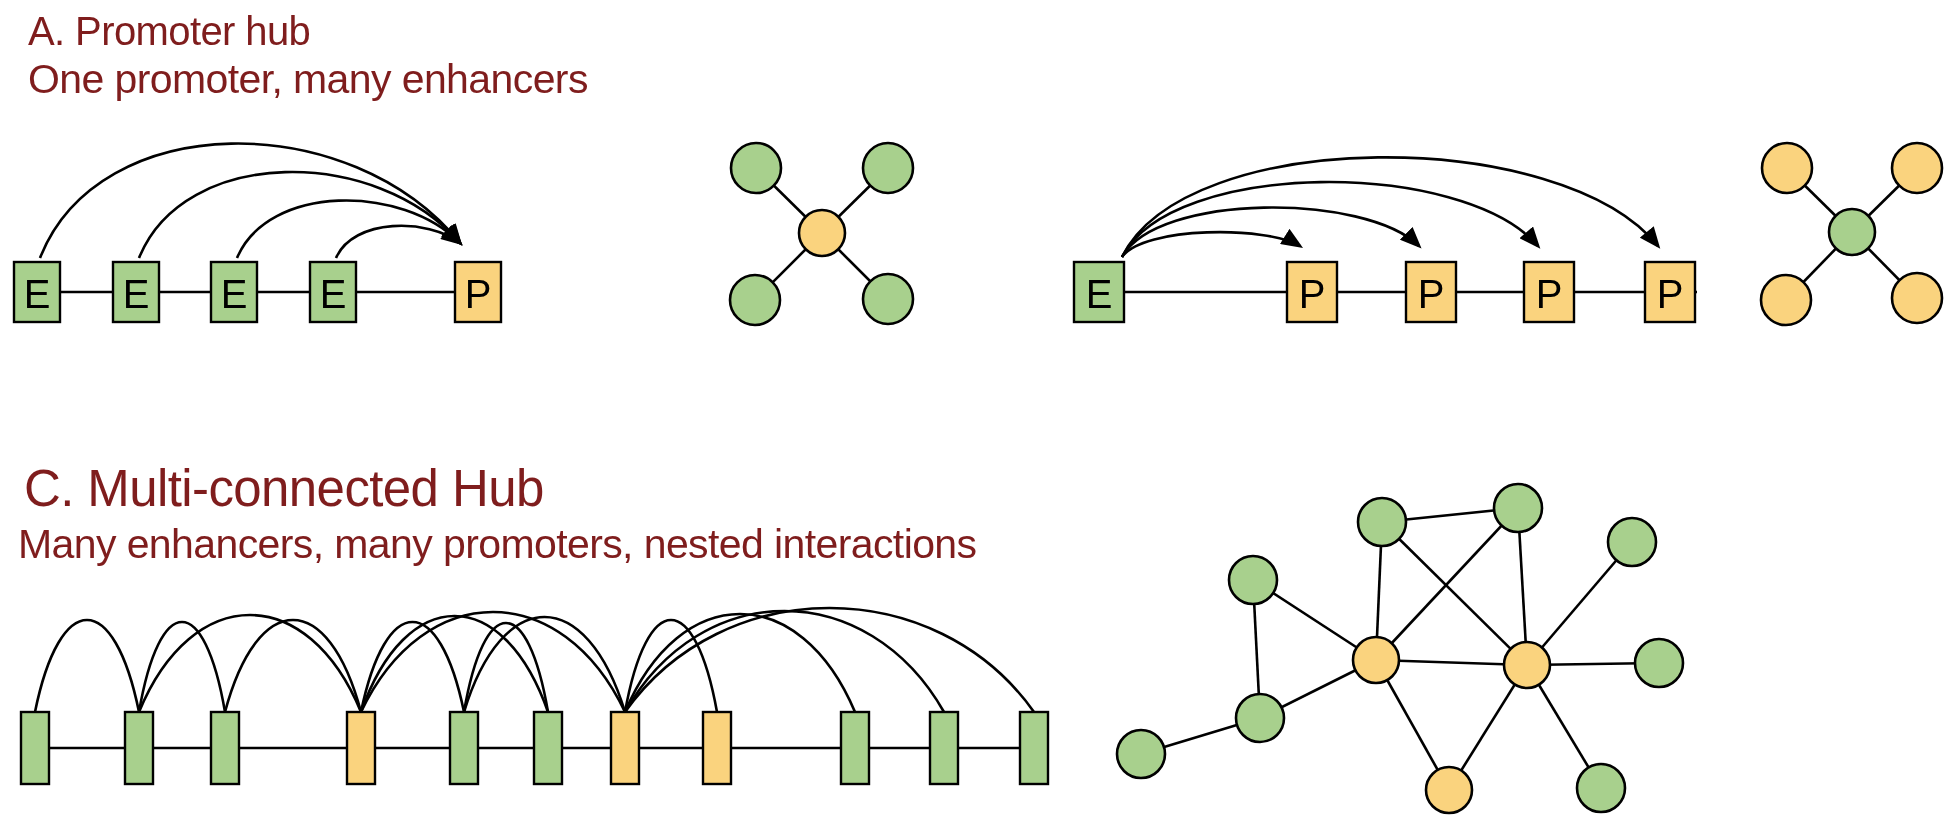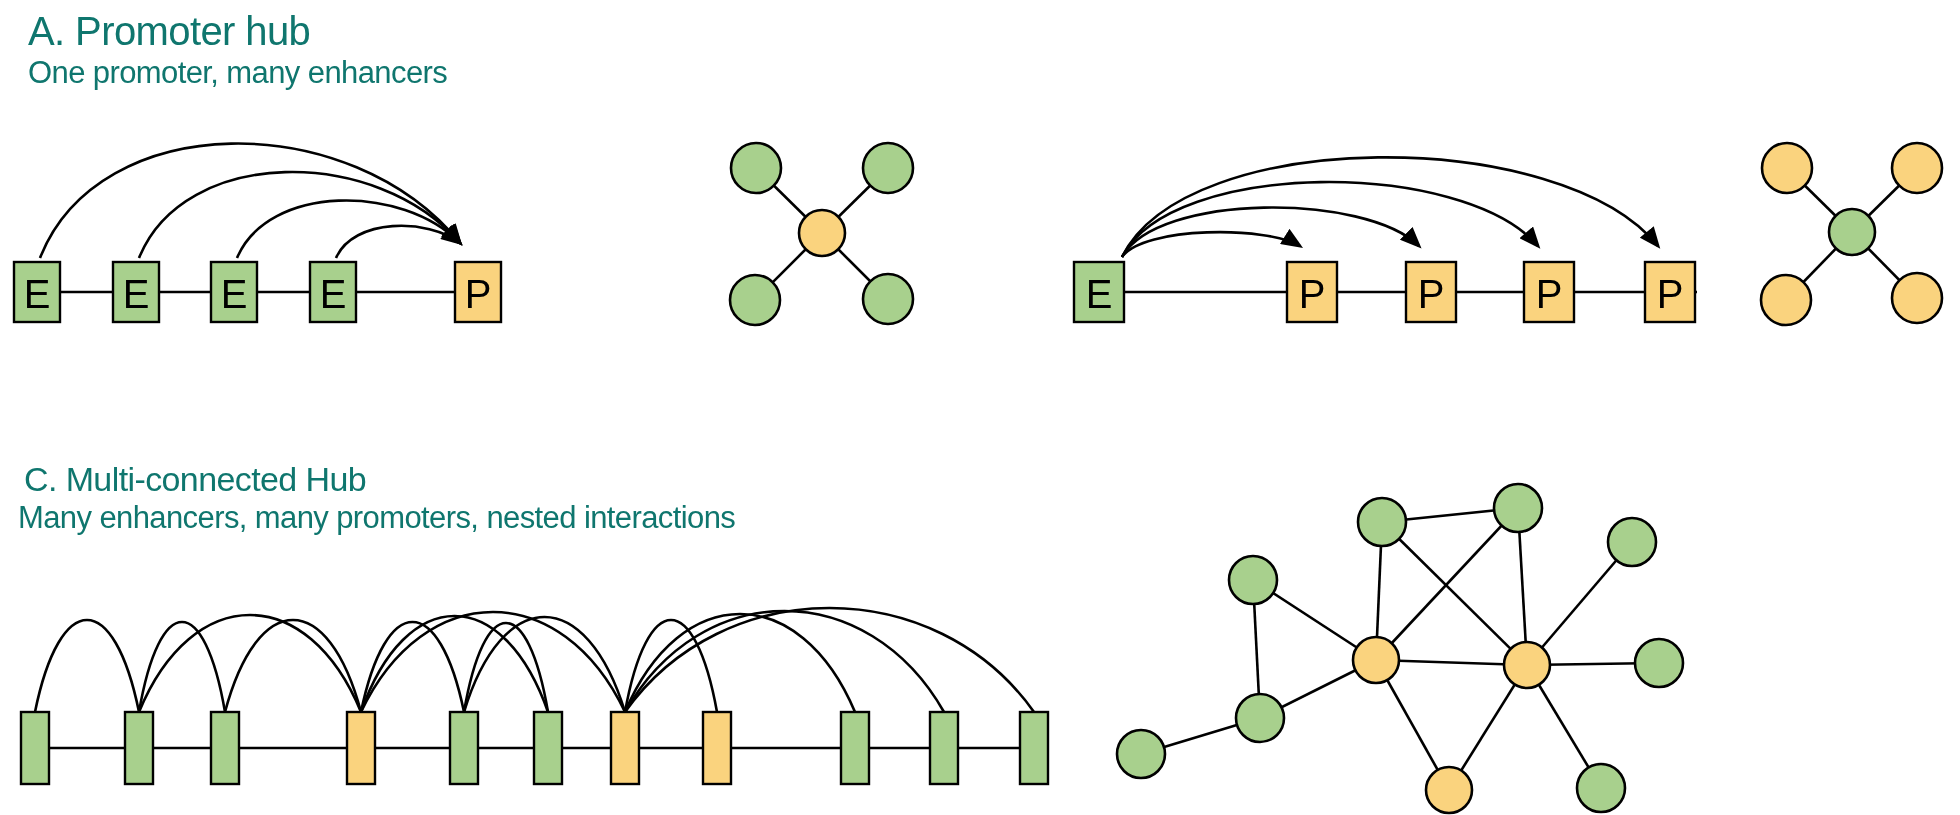--- a/index.html
+++ b/index.html
@@ -1,24 +1,24 @@
 <!DOCTYPE html>
 <html><head>
 <meta charset="utf-8">
 <style>
   html,body{margin:0;padding:0;background:#ffffff;width:1960px;height:815px;overflow:hidden;}
   .canvas{position:relative;width:1960px;height:815px;background:#fff;font-family:"Liberation Sans",sans-serif;}
   #fig{position:absolute;left:0;top:0;}
-  .panel-header{position:absolute;color:#0f766e;letter-spacing:-0.6px;}
+  .panel-header{position:absolute;color:#7f1d1d;letter-spacing:-0.6px;}
   .panel-title{font-size:40px;font-weight:400;line-height:1.15;white-space:nowrap;}
-  .panel-subtitle{font-size:31px;font-weight:400;line-height:1.25;white-space:nowrap;}
+  .panel-subtitle{font-size:41px;font-weight:400;line-height:1.25;white-space:nowrap;}
   #hdr-a{left:28px;top:8px;}
   #hdr-b{left:1085px;top:8px;}
   #hdr-c{left:18px;top:460px;}
-  #hdr-c .panel-title{font-size:34px;margin-left:6px;}
+  #hdr-c .panel-title{font-size:51px;margin-left:6px;}
 </style>
 </head>
 <body>
 
 <div class="canvas">
   <svg id="fig" width="1960" height="815" viewBox="0 0 1960 815">
       <defs>
         <marker id="arrow" viewBox="0 0 12 10" refX="10" refY="5" markerWidth="22" markerHeight="18" orient="auto" markerUnits="userSpaceOnUse">
           <path d="M0,0 L12,5 L0,10 Z" fill="#000000"></path>
         </marker>

